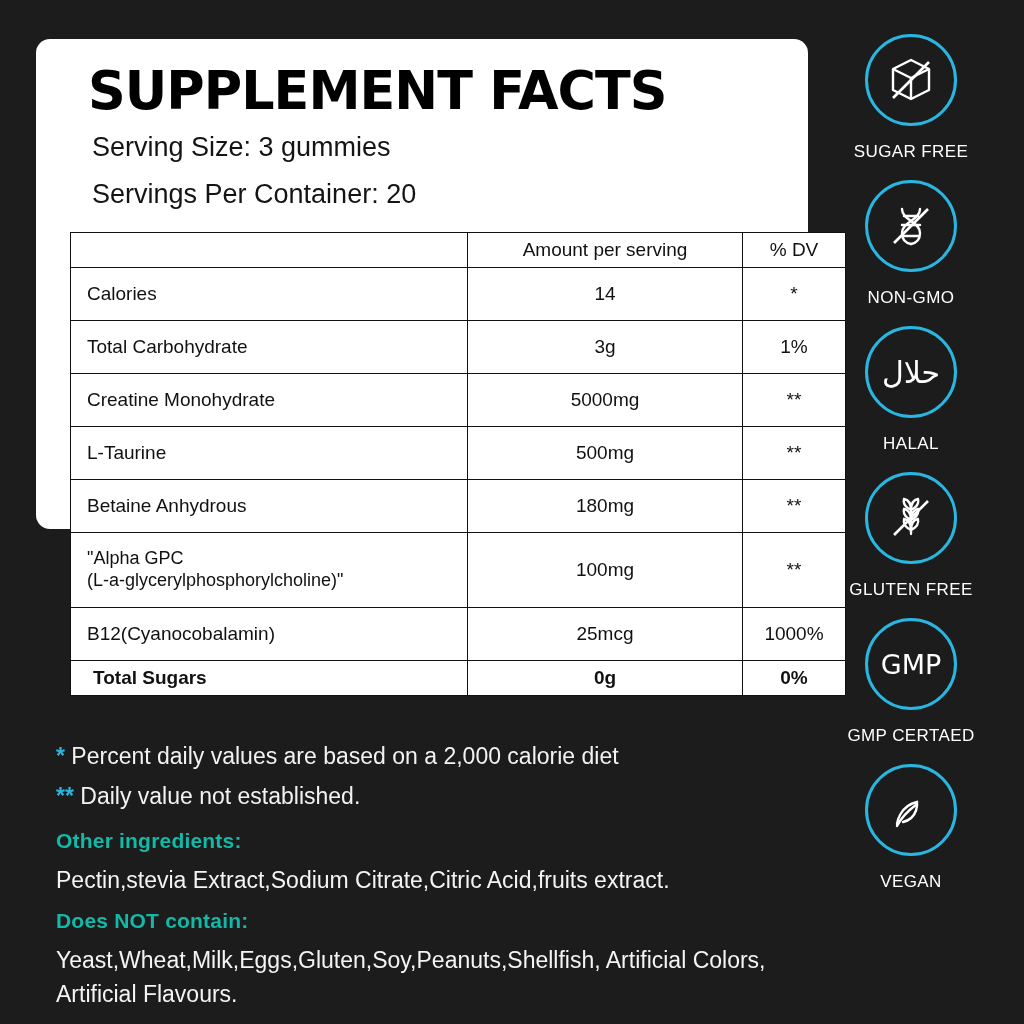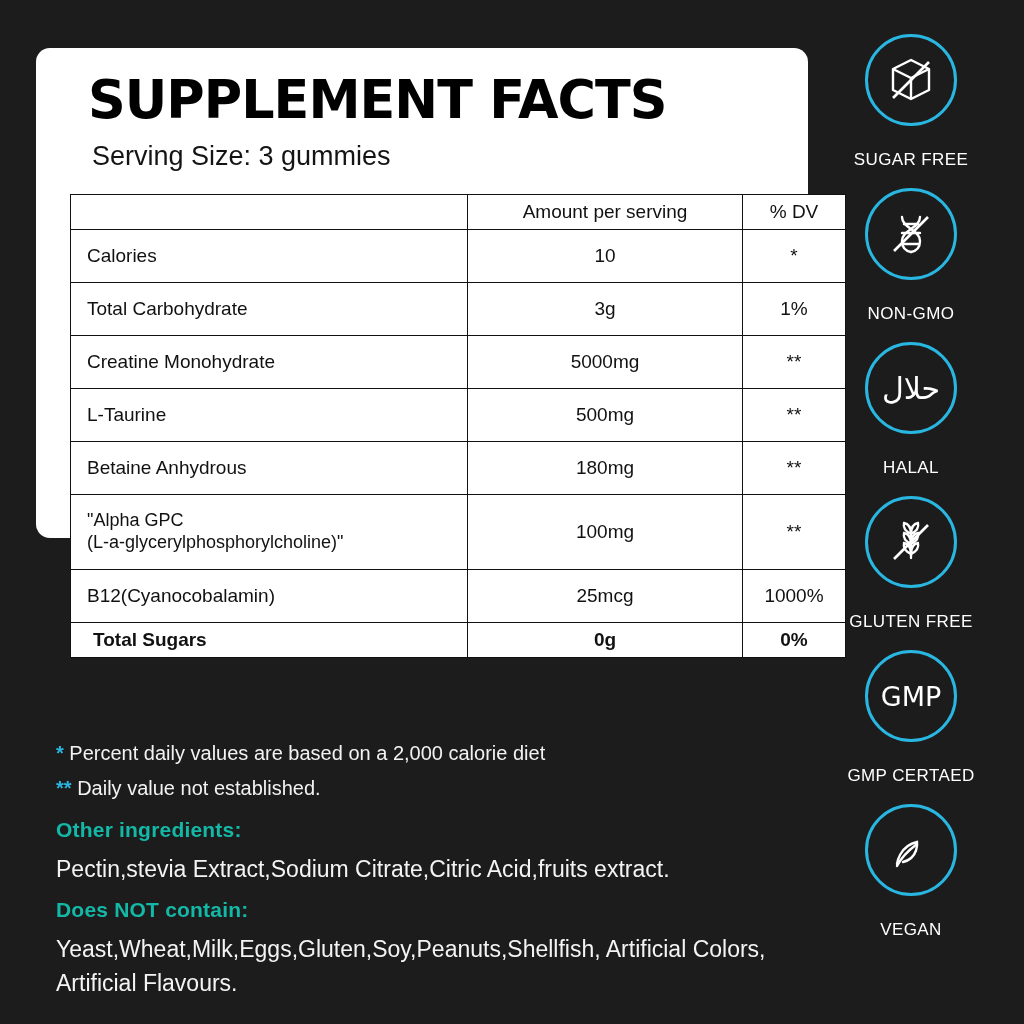--- a/index.html
+++ b/index.html
@@ -18,21 +18,21 @@
     width: 1024px;
     height: 1024px;
     background: #1c1c1c;
     box-sizing: border-box;
   }
 
   
   .facts-card {
     position: absolute;
     left: 36px;
-    top: 48px;
+    top: 39px;
     width: 772px;
     height: 490px;
     background: #ffffff;
     border-radius: 14px;
     box-sizing: border-box;
     padding: 18px 26px 10px 26px;
   }
   .facts-title {
     font-family: "DejaVu Sans", sans-serif;
     font-weight: bold;
@@ -87,21 +87,21 @@
 
   
   .notes {
     position: absolute;
     left: 56px;
     top: 736px;
     width: 760px;
     color: #ffffff;
   }
   .note-line {
-    font-size: 20px;
+    font-size: 23px;
     line-height: 1.75;
     color: #f2f2f2;
   }
   .star { color: #29b6e0; font-weight: bold; }
   .subhead {
     color: #14b8a6;
     font-weight: bold;
     font-size: 21px;
     margin-top: 12px;
     letter-spacing: 0.2px;
@@ -130,21 +130,21 @@
     height: 92px;
     border-radius: 50%;
     border: 3px solid #29b6e0;
     display: flex;
     align-items: center;
     justify-content: center;
     position: relative;
     box-sizing: border-box;
   }
   .badge-label {
-    margin-top: 24px;
+    margin-top: 16px;
     color: #ffffff;
     font-size: 17px;
     letter-spacing: 0.4px;
     text-align: center;
     white-space: nowrap;
   }
   .gmp-text {
     color: #ffffff;
     font-family: "DejaVu Sans", sans-serif;
     font-weight: normal;
@@ -161,32 +161,33 @@
 </head>
 <body>
 
 <div class="page">
 
   <div class="facts-card">
 
     <div class="facts-title">SUPPLEMENT FACTS</div>
 
     <div class="serving-line">Serving Size: 3 gummies</div>
+    <div class="serving-line">Servings Per Container: 20</div>
 
     <table class="facts">
       <tbody>
           <tr class="head-row">
         <td class="col-name head-blank"></td>
         <td class="col-amt">Amount per serving</td>
         <td class="col-dv">% DV</td>
       </tr>
 
       <tr class="row-tall">
         <td class="col-name">Calories</td>
-        <td class="col-amt">10</td>
+        <td class="col-amt">14</td>
         <td class="col-dv">*</td>
       </tr>
       <tr class="row-tall">
         <td class="col-name">Total Carbohydrate</td>
         <td class="col-amt">3g</td>
         <td class="col-dv">1%</td>
       </tr>
       <tr class="row-tall">
         <td class="col-name">Creatine Monohydrate</td>
         <td class="col-amt">5000mg</td>

